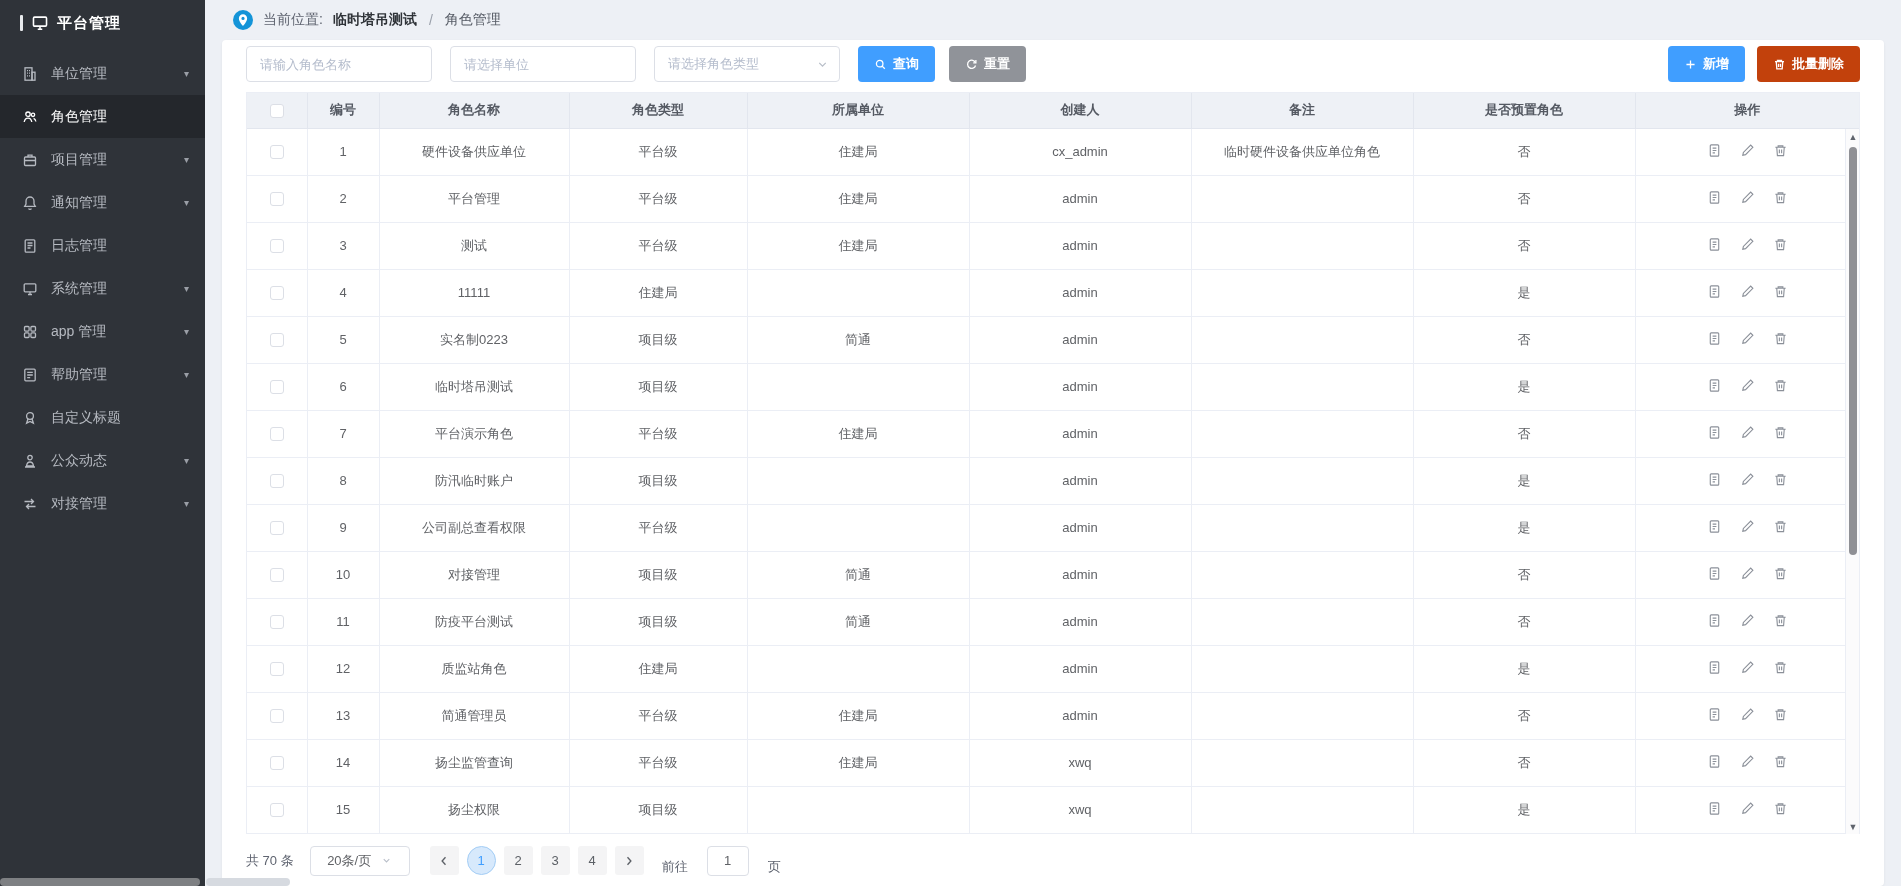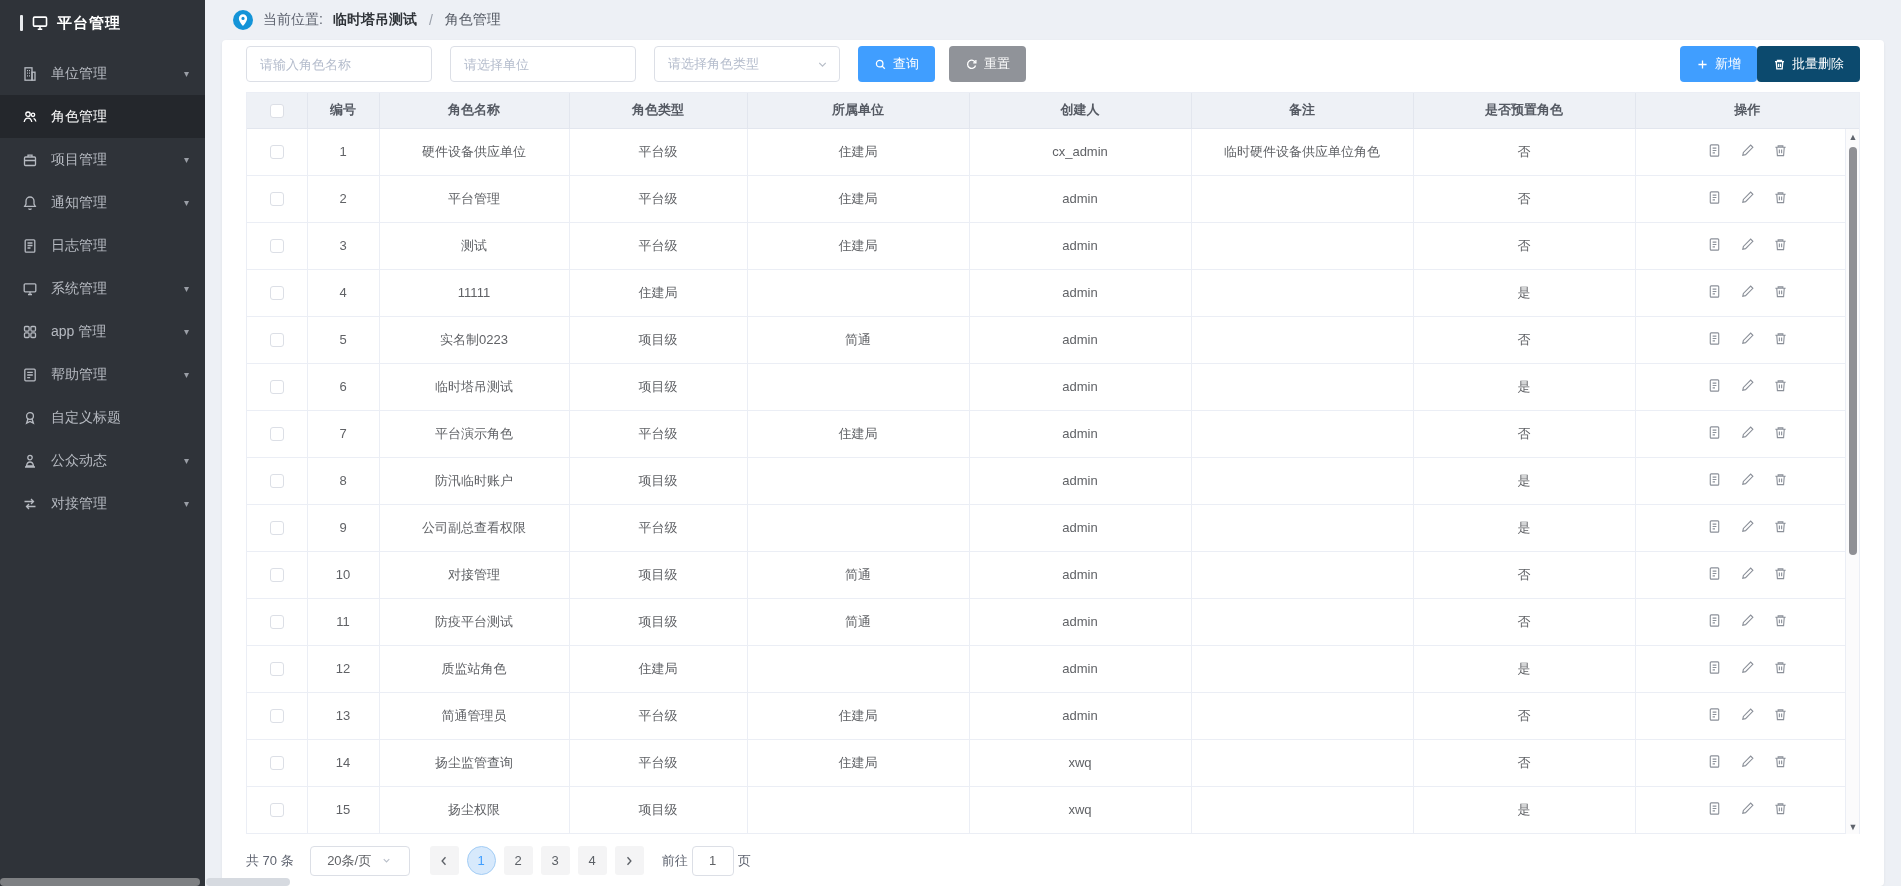--- a/index.html
+++ b/index.html
@@ -38,25 +38,25 @@
   .f-input { width:186px; height:36px; border:1px solid #dcdfe6; border-radius:4px; padding:0 13px;
              font-size:13px; color:#606266; margin-right:18px; outline:none;
              font-family:"Liberation Sans","DejaVu Sans",sans-serif; }
   .f-input::placeholder { color:#b4bccc; }
   .f-select { width:186px; height:36px; border:1px solid #dcdfe6; border-radius:4px; padding:0 10px 0 13px;
               display:flex; align-items:center; justify-content:space-between; color:#b4bccc; font-size:13px;
               margin-right:18px; background:#fff; cursor:pointer; }
   .f-select svg { width:13px; height:13px; stroke:#b9bfc9; fill:none; stroke-width:1.6; }
   .btn { height:36px; border:none; border-radius:4px; color:#fff; font-size:13px; padding:0 16px;
          display:inline-flex; align-items:center; gap:6px; cursor:pointer;
-         font-family:"Liberation Sans","DejaVu Sans",sans-serif; }
+         font-family:"Liberation Sans","DejaVu Sans",sans-serif;font-weight:bold; }
   .btn svg { width:13px; height:13px; stroke:#fff; fill:none; stroke-width:1.6; }
   .btn-primary { background:#409eff; }
   .btn-info { background:#909399; margin-left:14px; }
-  .btn-danger { background:#0c4a6e; }
+  .btn-danger { background:#c2410c; margin-left:12px; }
   .tb-spacer { flex:1; }
 
   
   .table-wrap { position:relative; flex:none; border:1px solid #ebeef5; border-bottom:none; }
   table { width:100%; border-collapse:collapse; table-layout:fixed; font-size:13px; color:#606266; }
   thead th { height:35px; background:#eef1f6; color:#555a63; font-weight:bold; text-align:center;
              border-right:1px solid #e2e6ee; border-bottom:1px solid #e2e6ee;margin-top:12px; }
   thead th:last-child { border-right:none; }
   tbody td { height:47px; text-align:center; border-right:1px solid #ebeef5; border-bottom:1px solid #ebeef5;
              overflow:hidden; white-space:nowrap; text-overflow:ellipsis; }
@@ -78,21 +78,21 @@
   .pg-total { margin-right:16px; }
   .size-select { width:100px; height:30px; border:1px solid #dcdfe6; border-radius:4px; background:#fff;
                  display:flex; align-items:center; justify-content:center; gap:10px; color:#606266;
                  margin-right:16px; cursor:pointer; }
   .size-select svg { width:11px; height:11px; stroke:#b9bfc9; fill:none; stroke-width:1.6; }
   .pg-btn { min-width:29px; height:29px; margin:0 4px; background:#f4f4f5; border-radius:3px; border:none;
             display:inline-flex; align-items:center; justify-content:center; color:#5c6066; font-size:13px;
             cursor:pointer; font-family:"Liberation Sans","DejaVu Sans",sans-serif; }
   .pg-btn svg { width:12px; height:12px; stroke:#5c6066; fill:none; stroke-width:1.8; }
   .pg-num.on { background:#d7e9fc; border:1px solid #a3cdf5; border-radius:50%; color:#409eff; }
-  .goto { margin-left:14px; display:flex; align-items:center; gap:4px; }
+  .goto { margin-left:14px; display:flex; align-items:flex-end; gap:19px; }
   .goto-input { width:42px; height:30px; border:1px solid #dcdfe6; border-radius:4px; text-align:center;
                 font-size:13px; color:#606266; outline:none;
                 font-family:"Liberation Sans","DejaVu Sans",sans-serif; }
 
   
   .h-scroll { position:absolute; left:0; bottom:0; width:100%; height:8px; }
   .hs-thumb1 { position:absolute; left:0; bottom:0; width:200px; height:8px; background:#7e8083; border-radius:4px; cursor:pointer; }
   .hs-thumb2 { position:absolute; left:206px; bottom:0; width:84px; height:8px; background:#d6dae0; border-radius:4px; cursor:pointer; }
 </style>
 </head>

